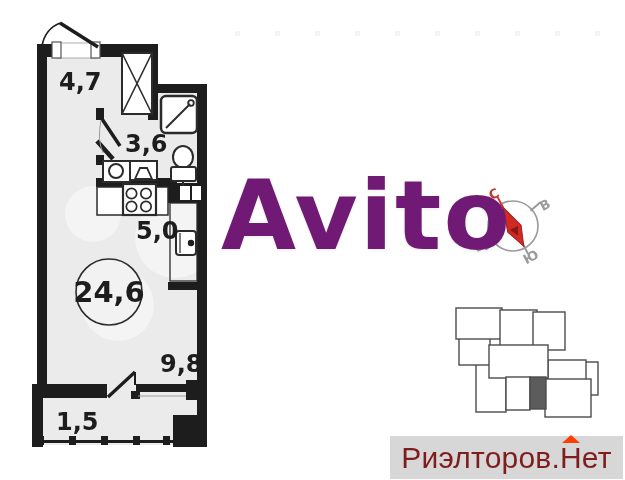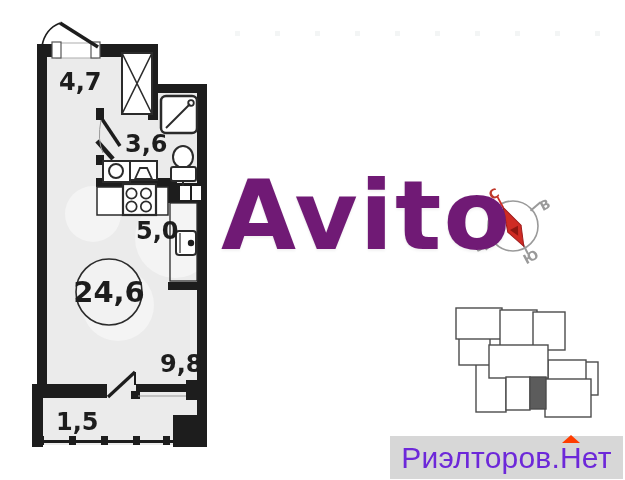--- a/index.html
+++ b/index.html
@@ -5,21 +5,21 @@
   html,body{margin:0;padding:0;background:#fff;}
   .stage{position:relative;width:625px;height:480px;background:#ffffff;overflow:hidden;
          font-family:"DejaVu Sans","Liberation Sans",sans-serif;text-align:right;}
   .plan-svg{position:absolute;left:0;top:0;z-index:1;}
   .watermark{position:absolute;left:221px;top:167px;z-index:2;font-size:97px;line-height:1;
              font-weight:700;letter-spacing:2px;color:#701a75;
              text-shadow:0 2px 3px rgba(0,0,0,0.055), -1px 0 1px rgba(0,0,0,0.03);
              pointer-events:none;user-select:none;}
   .logo{position:absolute;left:390px;top:436px;width:233px;height:43px;background:#d7d7d7;
         z-index:3;display:flex;align-items:center;justify-content:center;
-        font-size:30px;font-weight:400;color:#6d28d9;font-family:"Liberation Sans",sans-serif;
+        font-size:30px;font-weight:400;color:#7f1d1d;font-family:"Liberation Sans",sans-serif;
         letter-spacing:0.2px;}
   .roofwrap{position:relative;display:inline-block;}
   .roof{position:absolute;left:50%;top:-6px;transform:translateX(-50%);width:0;height:0;
         border-left:9px solid transparent;border-right:9px solid transparent;
         border-bottom:8px solid #ff3d00;}
   svg text.area{fill:#1d1d1d;font-family:"DejaVu Sans","Liberation Sans",sans-serif;
                 font-weight:600;font-size:24px;}
   svg text.total{fill:#1d1d1d;font-family:"DejaVu Sans","Liberation Sans",sans-serif;
                  font-weight:700;font-size:29px;text-anchor:middle;}
   svg text.compass-lbl{font-family:"DejaVu Sans","Liberation Sans",sans-serif;

